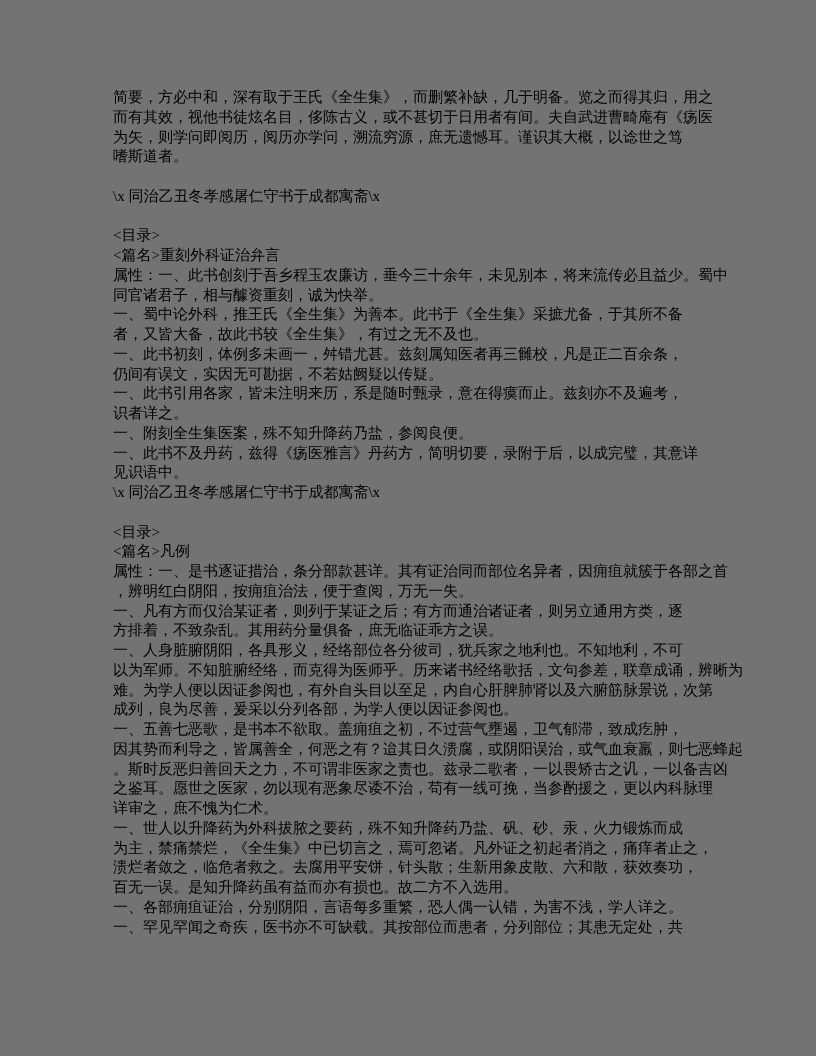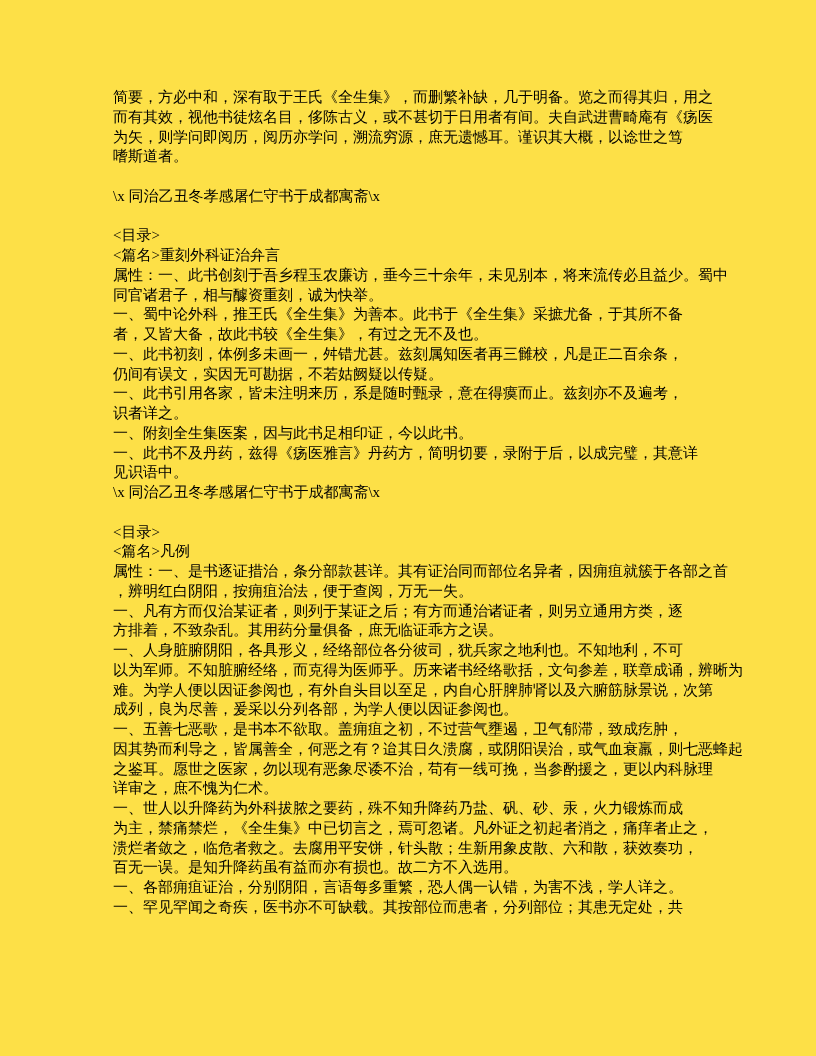--- a/index.html
+++ b/index.html
@@ -5,21 +5,21 @@
   
   html, body {
     margin: 0;
     padding: 0;
     background: #ffffff;
   }
   .page {
     position: relative;
     width: 816px;
     height: 1056px;
-    background: #fde047;
+    background: #737373;
     overflow: hidden;
     font-family: "Liberation Serif", "DejaVu Serif", serif;
   }
   .textblock {
     position: absolute;
     left: 113px;
     top: 88px;
     width: 660px;
     color: #000000;
     font-size: 15px;
@@ -46,37 +46,38 @@
       <div class="line">&lt;目录&gt;</div>
       <div class="line">&lt;篇名&gt;重刻外科证治弁言</div>
       <div class="line">属性：一、此书创刻于吾乡程玉农廉访，垂今三十余年，未见别本，将来流传必且益少。蜀中</div>
       <div class="line">同官诸君子，相与醵资重刻，诚为快举。</div>
       <div class="line">一、蜀中论外科，推王氏《全生集》为善本。此书于《全生集》采摭尤备，于其所不备</div>
       <div class="line">者，又皆大备，故此书较《全生集》，有过之无不及也。</div>
       <div class="line">一、此书初刻，体例多未画一，舛错尤甚。兹刻属知医者再三雠校，凡是正二百余条，</div>
       <div class="line">仍间有误文，实因无可勘据，不若姑阙疑以传疑。</div>
       <div class="line">一、此书引用各家，皆未注明来历，系是随时甄录，意在得瘼而止。兹刻亦不及遍考，</div>
       <div class="line">识者详之。</div>
-      <div class="line">一、附刻全生集医案，因与此书足相印证，今以此书。</div>
+      <div class="line">一、附刻全生集医案，殊不知升降药乃盐，参阅良便。</div>
       <div class="line">一、此书不及丹药，兹得《疡医雅言》丹药方，简明切要，录附于后，以成完璧，其意详</div>
       <div class="line">见识语中。</div>
       <div class="line">\x 同治乙丑冬孝感屠仁守书于成都寓斋\x</div>
       <div class="line">&nbsp;</div>
       <div class="line">&lt;目录&gt;</div>
       <div class="line">&lt;篇名&gt;凡例</div>
       <div class="line">属性：一、是书逐证措治，条分部款甚详。其有证治同而部位名异者，因痈疽就簇于各部之首</div>
       <div class="line">，辨明红白阴阳，按痈疽治法，便于查阅，万无一失。</div>
       <div class="line">一、凡有方而仅治某证者，则列于某证之后；有方而通治诸证者，则另立通用方类，逐</div>
       <div class="line">方排着，不致杂乱。其用药分量俱备，庶无临证乖方之误。</div>
       <div class="line">一、人身脏腑阴阳，各具形义，经络部位各分彼司，犹兵家之地利也。不知地利，不可</div>
       <div class="line">以为军师。不知脏腑经络，而克得为医师乎。历来诸书经络歌括，文句参差，联章成诵，辨晰为</div>
       <div class="line">难。为学人便以因证参阅也，有外自头目以至足，内自心肝脾肺肾以及六腑筋脉景说，次第</div>
       <div class="line">成列，良为尽善，爰采以分列各部，为学人便以因证参阅也。</div>
       <div class="line">一、五善七恶歌，是书本不欲取。盖痈疽之初，不过营气壅遏，卫气郁滞，致成疙肿，</div>
       <div class="line">因其势而利导之，皆属善全，何恶之有？迨其日久溃腐，或阴阳误治，或气血衰羸，则七恶蜂起</div>
+      <div class="line">。斯时反恶归善回天之力，不可谓非医家之责也。兹录二歌者，一以畏矫古之讥，一以备吉凶</div>
       <div class="line">之鉴耳。愿世之医家，勿以现有恶象尽诿不治，苟有一线可挽，当参酌援之，更以内科脉理</div>
       <div class="line">详审之，庶不愧为仁术。</div>
       <div class="line">一、世人以升降药为外科拔脓之要药，殊不知升降药乃盐、矾、砂、汞，火力锻炼而成</div>
       <div class="line">为主，禁痛禁烂，《全生集》中已切言之，焉可忽诸。凡外证之初起者消之，痛痒者止之，</div>
       <div class="line">溃烂者敛之，临危者救之。去腐用平安饼，针头散；生新用象皮散、六和散，获效奏功，</div>
       <div class="line">百无一误。是知升降药虽有益而亦有损也。故二方不入选用。</div>
       <div class="line">一、各部痈疽证治，分别阴阳，言语每多重繁，恐人偶一认错，为害不浅，学人详之。</div>
       <div class="line">一、罕见罕闻之奇疾，医书亦不可缺载。其按部位而患者，分列部位；其患无定处，共</div>
     </div>
 </div>

